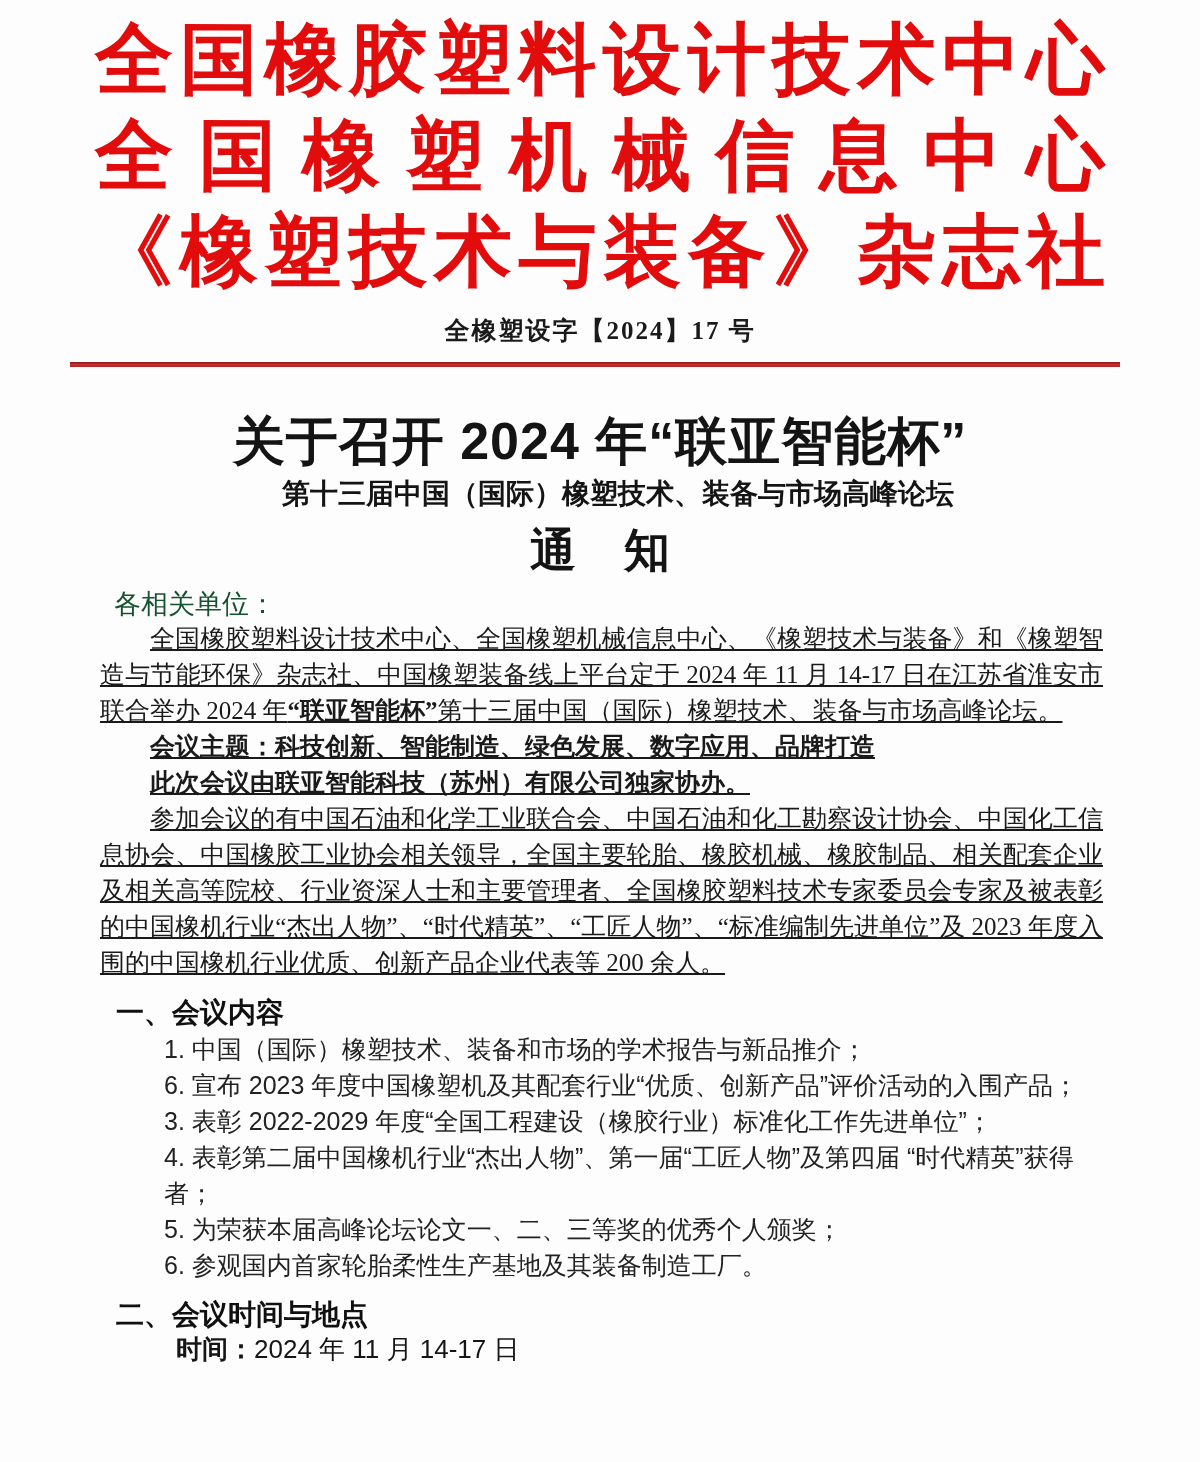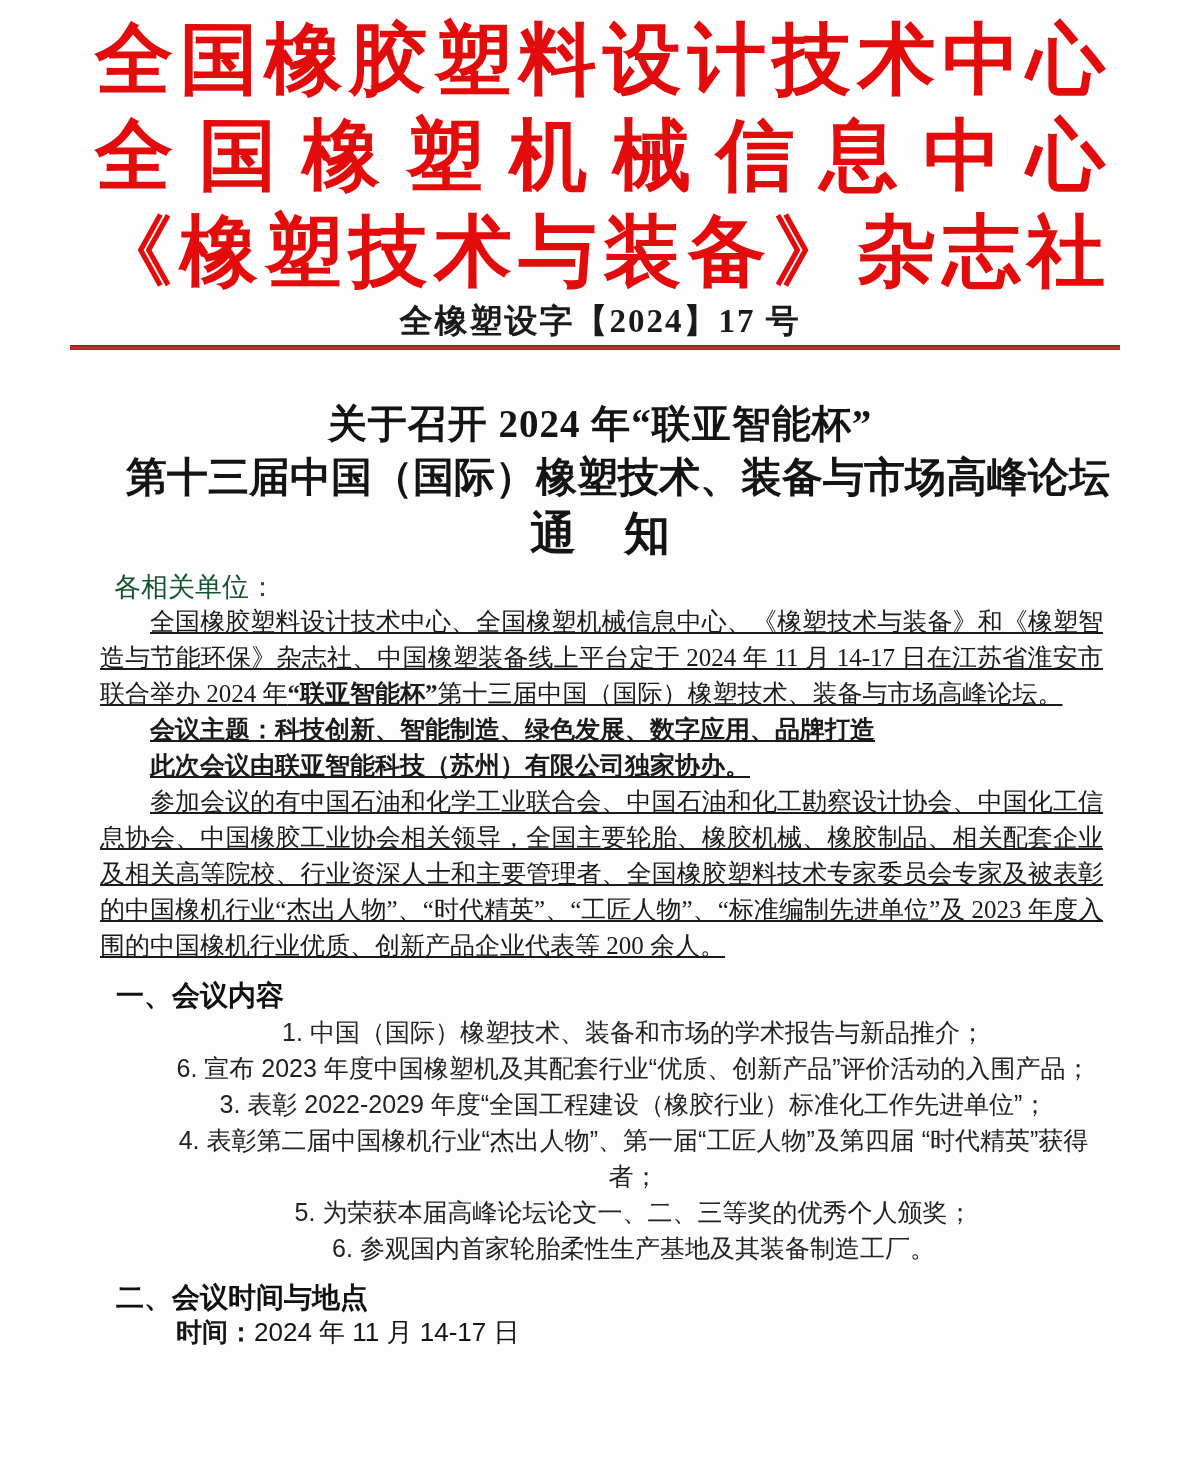--- a/index.html
+++ b/index.html
@@ -24,43 +24,43 @@
     align-items: baseline;
     color: var(--brand-red);
     font-weight: 700;
     font-size: 78px;
     line-height: 96px;
     font-family: "Liberation Serif", "DejaVu Serif", serif;
     white-space: nowrap;
   }
   .doc-number {
     text-align: center;
-    font-size: 33px;
+    font-size: 25px;
     line-height: 34px;
     font-weight: 700;
     letter-spacing: 2px;
-    margin: 4px -25px;
+    margin: 14px -25px;
   }
   .rule {
     margin: 7px 0 0 -25px;
     width: 1050px;
     height: 5px;
     background: linear-gradient(180deg, #8c1a18 0%, #c23331 55%, #ae2423 100%);
   }
 
   
   .title-block {
     margin-top: 48px;
     text-align: center;
     font-family: "Liberation Sans", "DejaVu Sans", sans-serif;
     font-weight: 700;
     color: #141414;
   }
-  .title-line1 { font-size: 39px; line-height: 52px; letter-spacing: 1px; font-family: Liberation Serif, serif; }
-  .title-line2 { font-size: 41px; line-height: 54px; margin-left: 36px; }
+  .title-line1 { font-size: 52px; line-height: 52px; letter-spacing: 1px; }
+  .title-line2 { font-size: 28px; line-height: 54px; margin-left: 36px; }
   .title-word {
     display: flex;
     justify-content: center;
     gap: 48px;
     font-size: 46px;
     line-height: 58px;
   }
 
   
   .content {
@@ -90,21 +90,20 @@
     margin: 14px 0 0 16px;
     color: #101010;
   }
   .agenda {
     list-style: none;
     margin: 0 0 0 64px;
     padding: 0;
     font-family: "Liberation Sans", "DejaVu Sans", sans-serif;
     font-size: 25px;
     color: #222222;
-    text-align: center;
   }
   .agenda-item { line-height: 36px; }
   .time-row {
     font-family: "Liberation Sans", "DejaVu Sans", sans-serif;
     font-size: 26px;
     line-height: 33px;
     margin-left: 76px;
     color: #151515;
   }
   .time-label { font-weight: 700; }

